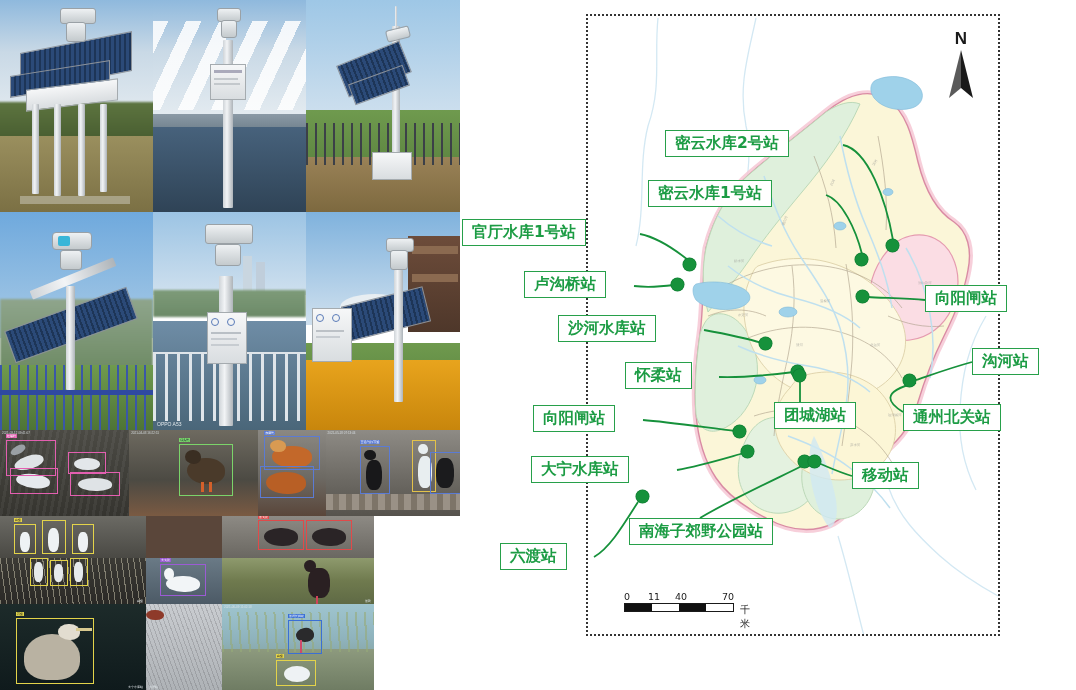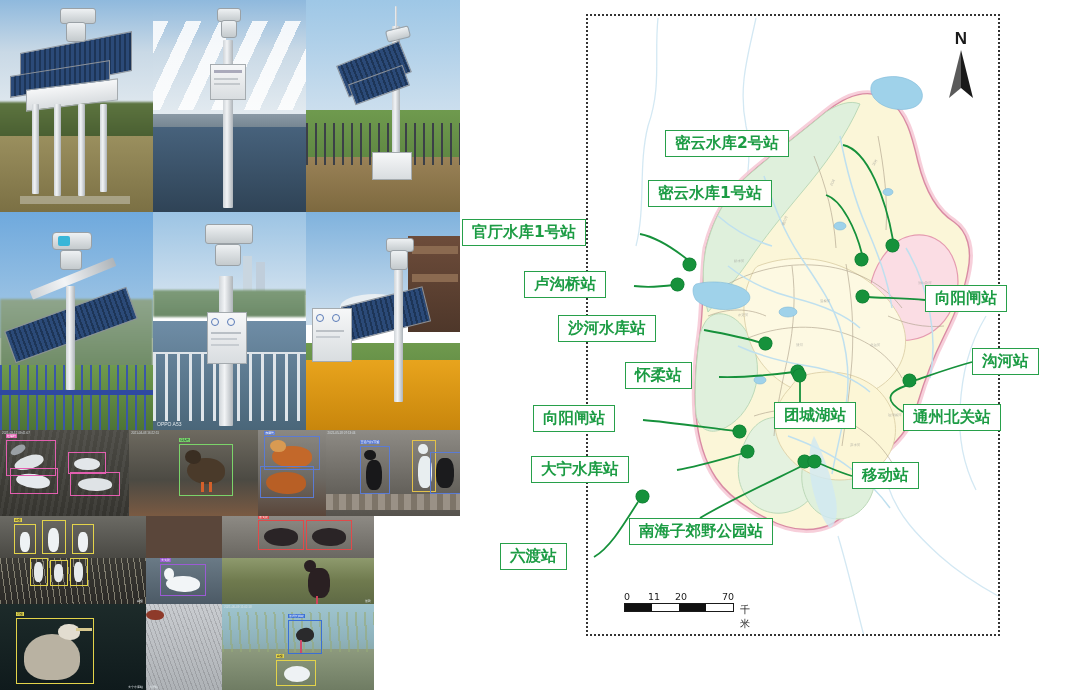--- a/index.html
+++ b/index.html
@@ -484,21 +484,21 @@
           <polygon points="17,2 29,50 17,40" fill="#1a1a1a"></polygon>
           <polygon points="17,2 5,50 17,40" fill="#1a1a1a" opacity=".72"></polygon>
         </svg>
       </div>
 
 
       <div class="scale">
         <div class="sclabels">
           <span style="left:3px">0</span>
           <span style="left:30px">11</span>
-          <span style="left:57px">20</span>
+          <span style="left:57px">40</span>
           <span style="left:104px">70</span>
         </div>
         <div class="scbar">
           <div class="scseg" style="width:25%;background:#111"></div>
           <div class="scseg" style="width:25%;background:#fff"></div>
           <div class="scseg" style="width:25%;background:#111"></div>
           <div class="scseg" style="width:25%;background:#fff"></div>
         </div>
         <div class="scunit">千米</div>
       </div>

